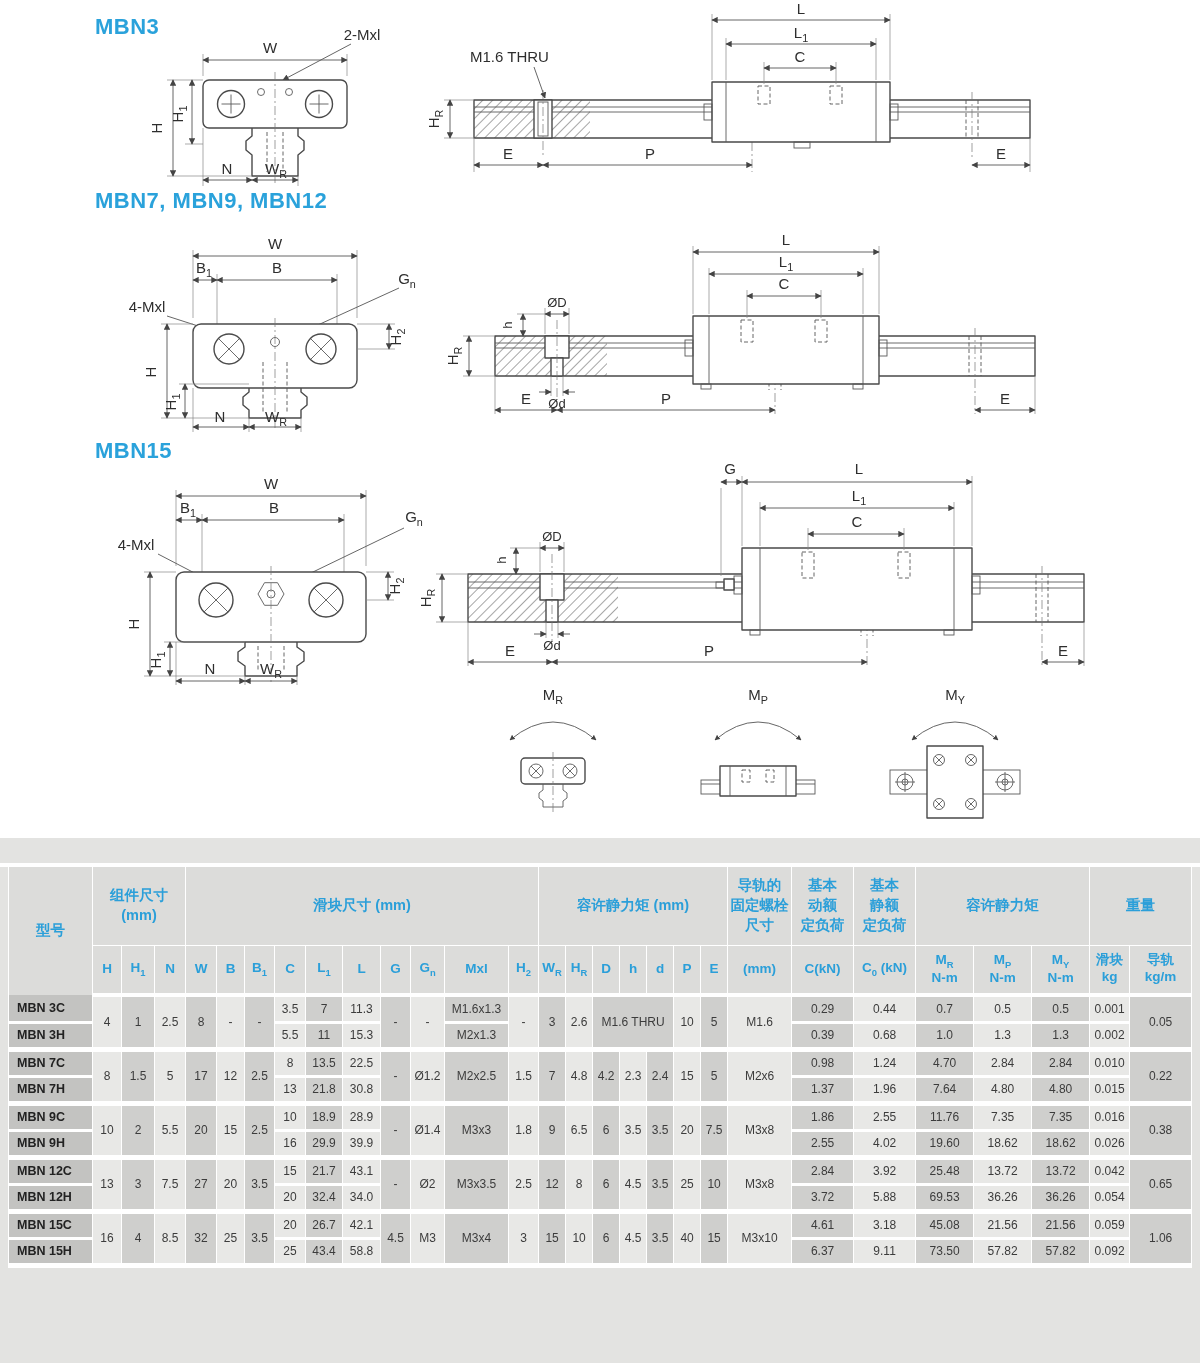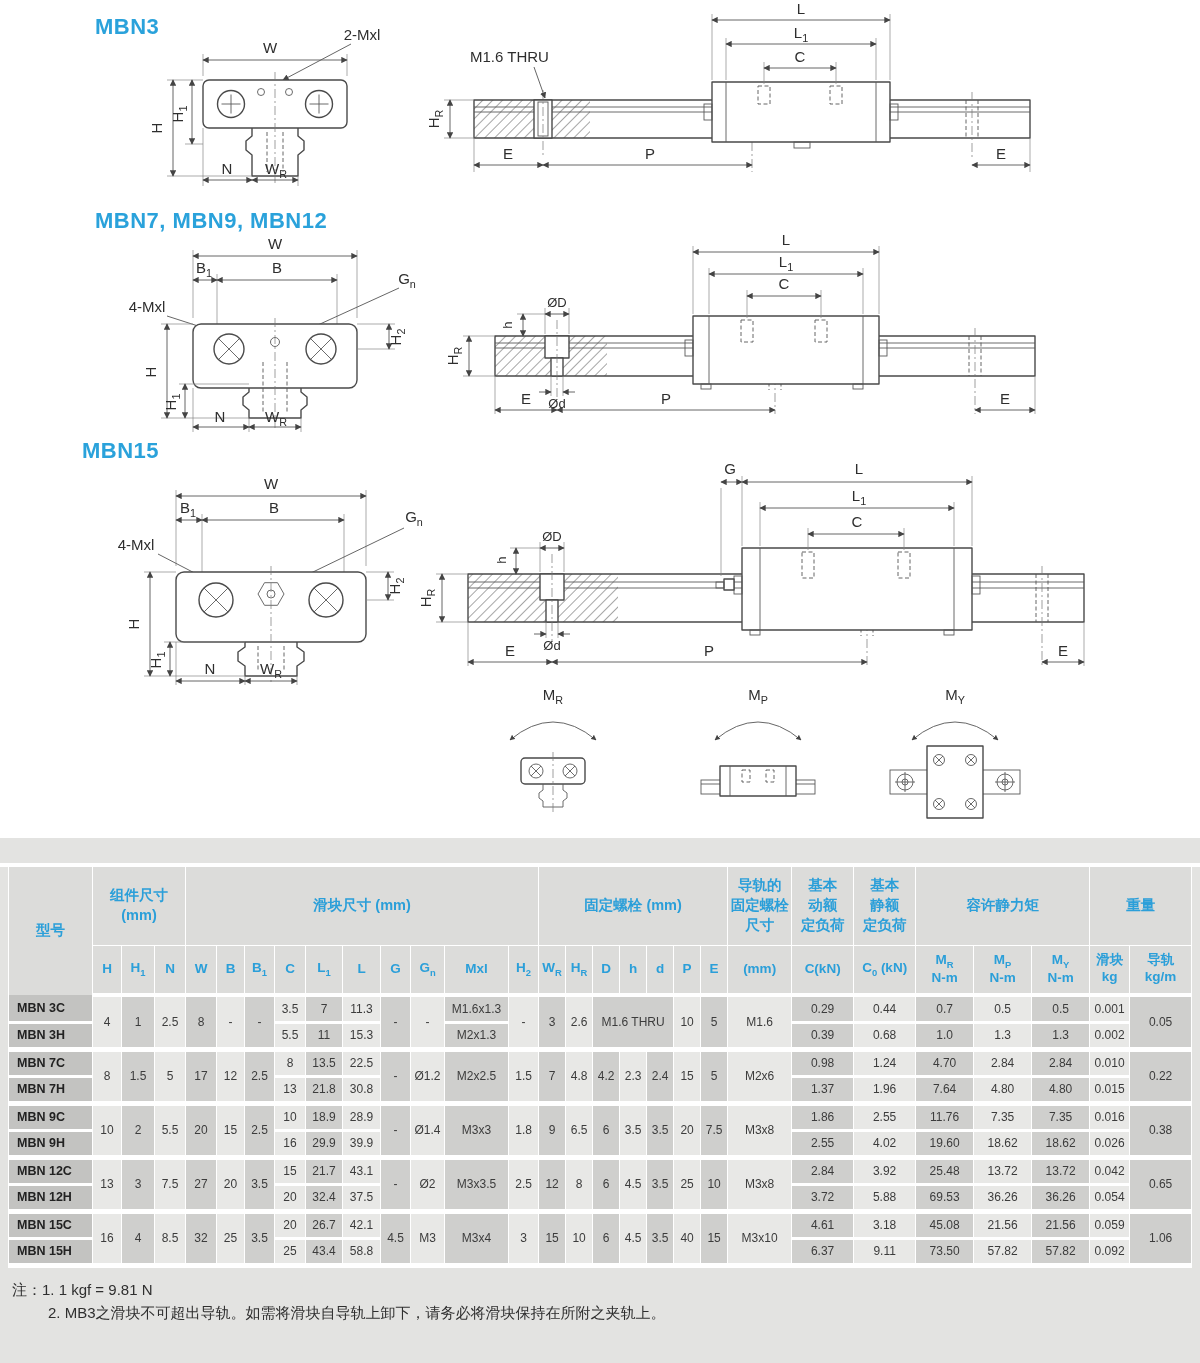--- a/index.html
+++ b/index.html
@@ -137,21 +137,21 @@
     <line class="ext" x1="62" y1="136" x2="62" y2="170"></line>
       <line class="ext" x1="618" y1="136" x2="618" y2="170"></line>
     <line class="dim" x1="62" y1="163" x2="131" y2="163" marker-start="url(#a2)" marker-end="url(#a2)"></line>
     <text x="96" y="157" text-anchor="middle">E</text>
     <line class="dim" x1="131" y1="163" x2="340" y2="163" marker-start="url(#a2)" marker-end="url(#a2)"></line>
     <text x="238" y="157" text-anchor="middle">P</text>
     <line class="dim" x1="560" y1="163" x2="618" y2="163" marker-start="url(#a2)" marker-end="url(#a2)"></line>
     <text x="589" y="157" text-anchor="middle">E</text>
   </svg>
 
-  <div class="sec-title" style="left:95px;top:208px;">MBN7, MBN9, MBN12</div>
+  <div class="sec-title" style="left:95px;top:188px;">MBN7, MBN9, MBN12</div>
 
   <svg class="tech abs" style="left:105px;top:222px;" width="330" height="212" viewBox="0 0 330 212">
     <defs>
       <marker id="a3" viewBox="0 0 10 10" refX="9" refY="5" markerWidth="7" markerHeight="7" orient="auto-start-reverse">
         <path d="M0,0L10,5L0,10z" fill="#444"></path>
         </marker>
     </defs>
     <line class="ext" x1="88" y1="96" x2="88" y2="28"></line>
       <line class="ext" x1="252" y1="96" x2="252" y2="28"></line>
     <line class="dim" x1="88" y1="34" x2="252" y2="34" marker-start="url(#a3)" marker-end="url(#a3)"></line>
@@ -261,21 +261,21 @@
     <line class="ext" x1="60" y1="148" x2="60" y2="186"></line>
       <line class="ext" x1="600" y1="148" x2="600" y2="186"></line>
     <line class="dim" x1="60" y1="182" x2="122" y2="182" marker-start="url(#a4)" marker-end="url(#a4)"></line>
     <text x="91" y="176" text-anchor="middle">E</text>
     <line class="dim" x1="122" y1="182" x2="340" y2="182" marker-start="url(#a4)" marker-end="url(#a4)"></line>
     <text x="231" y="176" text-anchor="middle">P</text>
     <line class="dim" x1="540" y1="182" x2="600" y2="182" marker-start="url(#a4)" marker-end="url(#a4)"></line>
     <text x="570" y="176" text-anchor="middle">E</text>
   </svg>
 
-  <div class="sec-title" style="left:82px;top:438px;">MBN15</div>
+  <div class="sec-title" style="left:95px;top:438px;">MBN15</div>
 
   <svg class="tech abs" style="left:98px;top:462px;" width="345" height="224" viewBox="0 0 345 224">
     <defs>
       <marker id="a5" viewBox="0 0 10 10" refX="9" refY="5" markerWidth="7" markerHeight="7" orient="auto-start-reverse">
         <path d="M0,0L10,5L0,10z" fill="#444"></path>
         </marker>
     </defs>
     <line class="ext" x1="78" y1="104" x2="78" y2="28"></line>
       <line class="ext" x1="268" y1="104" x2="268" y2="28"></line>
     <line class="dim" x1="78" y1="34" x2="268" y2="34" marker-start="url(#a5)" marker-end="url(#a5)"></line>
@@ -490,21 +490,21 @@
           <tr class="grp-row">
             <th rowspan="2" class="model-h">型号</th>
             <th colspan="3">
               <div>组件尺寸</div>
               <div>(mm)</div>
             </th>
             <th colspan="10">
               <div>滑块尺寸 (mm)</div>
             </th>
             <th colspan="7">
-              <div>固定螺栓 (mm)</div>
+              <div>容许静力矩 (mm)</div>
             </th>
             <th colspan="1">
               <div>导轨的</div>
               <div>固定螺栓</div>
               <div>尺寸</div>
             </th>
             <th colspan="1">
               <div>基本</div>
               <div>动额</div>
               <div>定负荷</div>
@@ -724,21 +724,21 @@
             <td class="dark split">25.48</td>
             <td class="split">13.72</td>
             <td class="dark split">13.72</td>
             <td class="split">0.042</td>
             <td rowspan="2" class="dark gend">0.65</td>
           </tr>
           <tr>
             <td class="model gend">MBN 12H</td>
             <td class="gend">20</td>
             <td class="dark gend">32.4</td>
-            <td class="gend">37.5</td>
+            <td class="gend">34.0</td>
             <td class="dark gend">3.72</td>
             <td class="gend">5.88</td>
             <td class="dark gend">69.53</td>
             <td class="gend">36.26</td>
             <td class="dark gend">36.26</td>
             <td class="gend">0.054</td>
           </tr>
           <tr>
             <td class="model split">MBN 15C</td>
             <td rowspan="2" class="gend">16</td>
@@ -777,19 +777,15 @@
             <td class="gend">58.8</td>
             <td class="dark gend">6.37</td>
             <td class="gend">9.11</td>
             <td class="dark gend">73.50</td>
             <td class="gend">57.82</td>
             <td class="dark gend">57.82</td>
             <td class="gend">0.092</td>
           </tr>
         </tbody>
       </table>
-    <div class="notes">
-      <div>注：1. 1 kgf = 9.81 N</div>
-      <div class="n2">2. MB3之滑块不可超出导轨。如需将滑块自导轨上卸下，请务必将滑块保持在所附之夹轨上。</div>
-    </div>
   </div>
 
 </div>
 
 </body></html>

